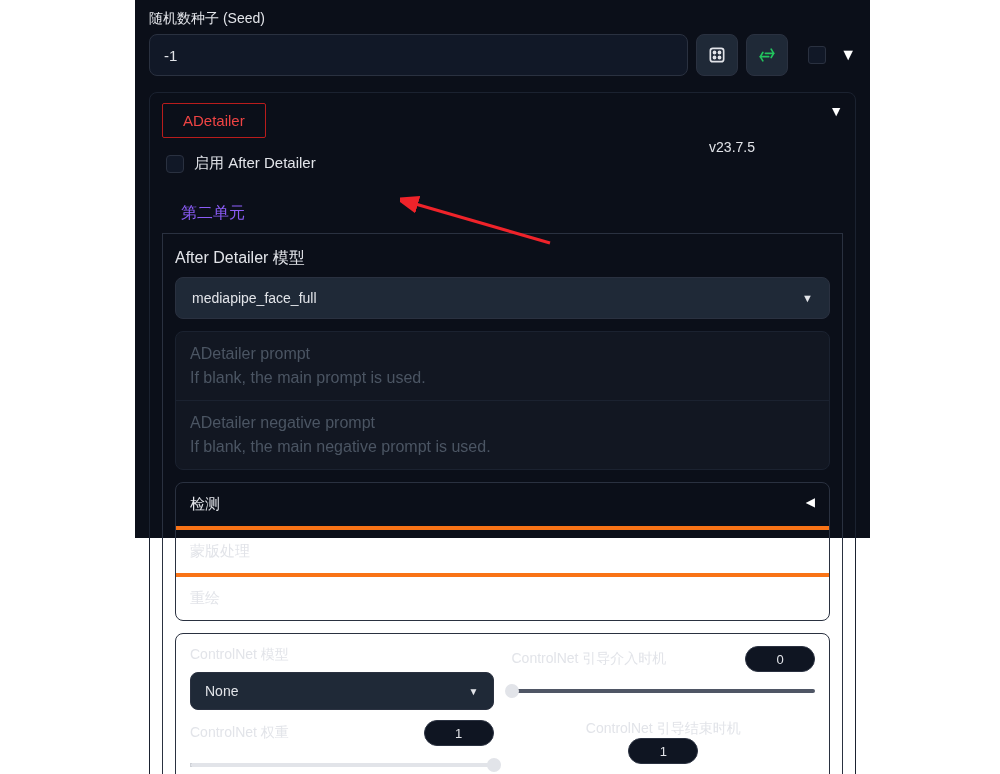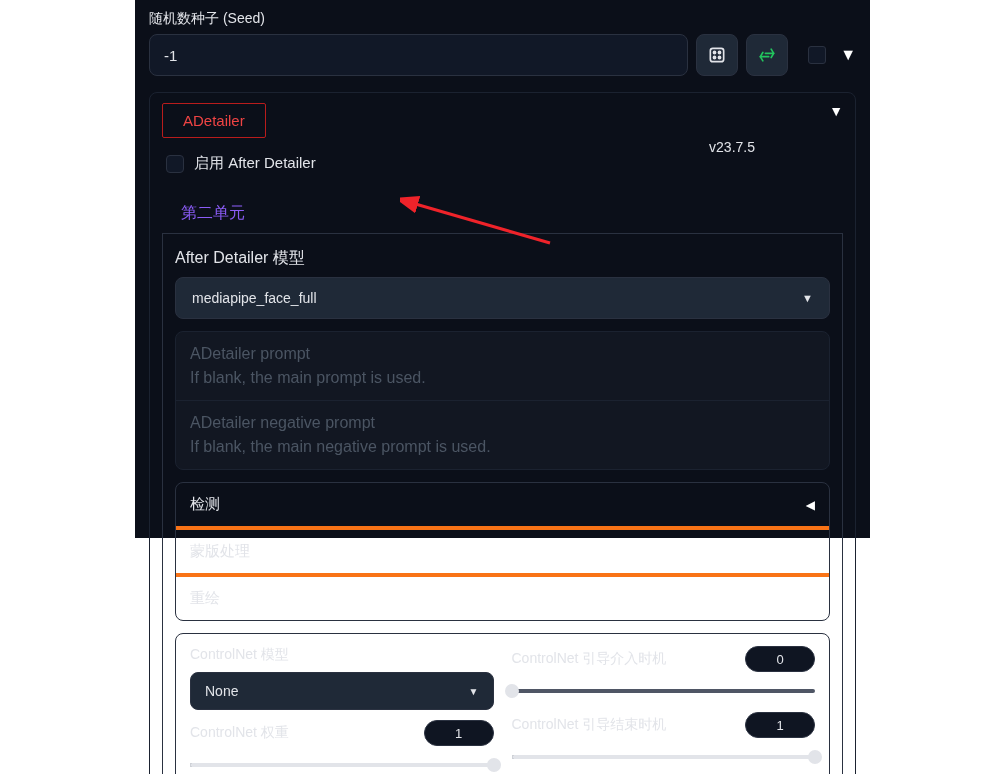--- a/index.html
+++ b/index.html
@@ -25,21 +25,21 @@
   .tab.active { color: #e2e4e9; border-color: #2a3140; background: #0b0f19; }
   .tab-body { border: 1px solid #2a3140; border-top: none; border-radius: 0 0 8px 8px; padding: 14px 12px; }
   .field-label { font-size: 16px; color: #e2e4e9; margin-bottom: 8px; }
   .select { display: flex; justify-content: space-between; align-items: center; background: #1f2937; border: 1px solid #2a3140; border-radius: 8px; padding: 12px 16px; font-size: 14px; color: #e2e4e9; cursor: pointer; }
   .textarea-group { background: #121722; border: 1px solid #1b2230; border-radius: 8px; margin-top: 12px; overflow: hidden; }
   .textarea { padding: 10px 14px; color: #4b5563; font-size: 16px; line-height: 1.5; min-height: 60px; cursor: text; }
   .textarea + .textarea { border-top: 1px solid #1b2230; }
   .textarea .ph-title { display: block; }
   .textarea .ph-sub { display: block; }
   .accordion { border: 1px solid #2a3140; border-radius: 8px; margin-top: 12px; overflow: hidden; }
-  .acc-row { display: flex; justify-content: space-between; align-items: center; padding: 12px 14px; font-size: 15px; color: #e2e4e9; cursor: pointer; }
+  .acc-row { display: flex; justify-content: space-between; align-items: flex-start; padding: 12px 14px; font-size: 15px; color: #e2e4e9; cursor: pointer; }
   .acc-row + .acc-row { border-top: 4px solid #f97316; }
   .acc-caret { color: #fff; font-size: 12px; }
   .cn-block { border: 1px solid #2a3140; border-radius: 8px; margin-top: 12px; padding: 12px 14px 16px 14px; display: grid; grid-template-columns: 1fr 1fr; gap: 16px 18px; align-items: start; }
   .cn-col { display: flex; flex-direction: column; }
   .cn-label-row { display: flex; justify-content: space-between; align-items: center; margin-bottom: 8px; }
   .cn-label { font-size: 14px; color: #e2e4e9; }
   .num-badge { width: 70px; height: 26px; border: 1px solid #2a3140; background: #0f1522; border-radius: 14px; display: flex; align-items: center; justify-content: center; font-size: 13px; color: #e2e4e9; }
   .select-sm { display: flex; justify-content: space-between; align-items: center; background: #1f2937; border: 1px solid #2a3140; border-radius: 8px; padding: 10px 14px; font-size: 14px; color: #e2e4e9; cursor: pointer; }
   .slider { position: relative; height: 14px; margin-top: 4px; cursor: pointer; }
   .slider .track { position: absolute; left: 0; right: 0; top: 5px; height: 4px; background: #4f5665; border-radius: 2px; }
@@ -159,21 +159,21 @@
         <div class="cn-col">
           <div class="cn-label-row">
             <span class="cn-label">ControlNet 引导介入时机</span>
             <span class="num-badge">0</span>
           </div>
           <div class="slider">
             <div class="track"></div>
               <div class="fill" style="width: 0%;"></div>
               <div class="thumb" style="left: 0%;"></div>
           </div>
-          <div class="cn-label-row" style="margin-top:14px;">
+          <div class="cn-label-row" style="margin-top:22px;flex-direction:column;">
             <span class="cn-label">ControlNet 引导结束时机</span>
             <span class="num-badge">1</span>
           </div>
           <div class="slider">
             <div class="track"></div>
               <div class="fill" style="width: 100%;"></div>
               <div class="thumb" style="left: 100%;"></div>
           </div>
         </div>
       </div>

